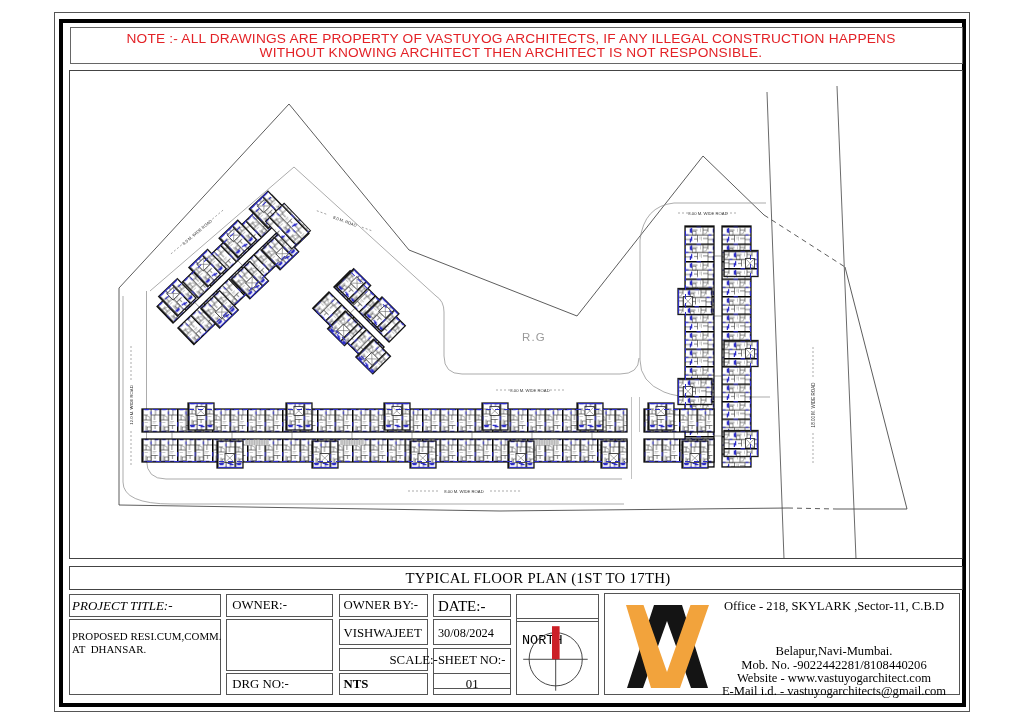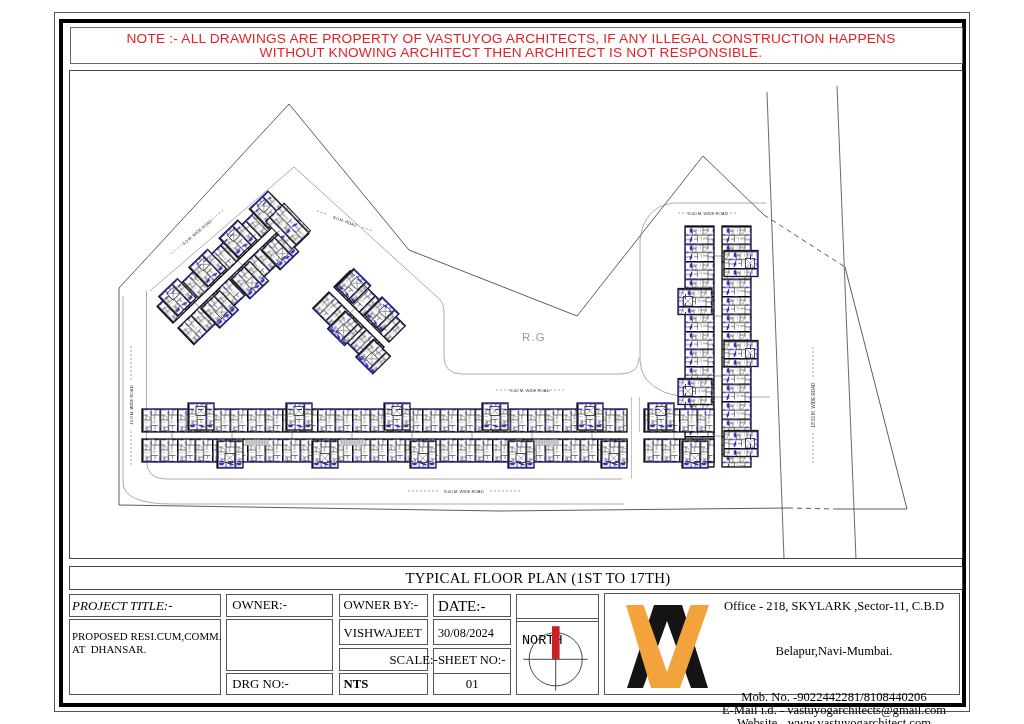--- a/index.html
+++ b/index.html
@@ -445,21 +445,21 @@
   </div>
 
 <div class="cell" style="left:432.9px;top:594.3px;width:78.60000000000002px;height:22.40000000000009px;">
     <span style="position:absolute;left:4px;top:3px;font-size:15px;">DATE:-</span>
   </div>
 
 <div class="cell" style="left:432.9px;top:619.4px;width:78.60000000000002px;height:26.100000000000023px;">
     <span style="position:absolute;left:4px;top:6px;font-size:12.3px;">30/08/2024</span>
   </div>
 
-<div class="cell" style="left:432.9px;top:647.7px;width:78.60000000000002px;height:26px;">
+<div class="cell" style="left:432.9px;top:647.7px;width:78.60000000000002px;height:41px;">
     <span style="position:absolute;left:4px;top:4px;font-size:12.5px;">SHEET NO:-</span>
   </div>
 
 <div class="cell" style="left:432.9px;top:673.4px;width:78.60000000000002px;height:21.5px;">
     <span style="position:absolute;left:0;width:100%;text-align:center;top:3px;font-size:12.8px;">01</span>
   </div>
 
 <div class="cell" style="left:515.8px;top:594.3px;width:83.60000000000002px;height:100.60000000000002px;"></div>
 
 <div class="abs" style="left:522px;top:597px;font-size:13.5px;font-family:Liberation Mono, monospace;margin-top:36px;">NORTH</div>
@@ -477,15 +477,15 @@
 <div class="cell" style="left:603.5px;top:593px;width:356.0px;height:101.89999999999998px;"></div>
 
 <svg class="abs" style="left:626px;top:605px;" width="83" height="83" viewBox="0 0 83 83">
 <polygon points="28,0 56,0 82,83 65,83 41,16 17,83 1,83" fill="#141414"></polygon>
 <polygon points="0,0 17.5,0 41,67 64.5,0 83,0 54,83 25,83" fill="#f2a33c"></polygon>
 </svg>
 
 <div class="abs" style="left:706px;top:600px;width:256px;text-align:center;font-family:'Liberation Serif',serif;white-space:nowrap;">
     <div style="font-size:12.6px;line-height:13.3px;">Office - 218, SKYLARK ,Sector-11, C.B.D</div>
     <div style="font-size:12.6px;line-height:13.3px;margin-top:32px;">Belapur,Navi-Mumbai.</div>
-    <div style="font-size:12.6px;line-height:13.3px;margin-top:32px;">Mob. No. -9022442281/8108440206</div>
+    <div style="font-size:12.6px;line-height:13.3px;">Mob. No. -9022442281/8108440206</div>
+    <div style="font-size:12.6px;line-height:13.3px;">Website - www.vastuyogarchitect.com</div>
     <div style="font-size:12.6px;line-height:13.3px;">E-Mail i.d. - vastuyogarchitects@gmail.com</div>
-    <div style="font-size:12.6px;line-height:13.3px;">Website - www.vastuyogarchitect.com</div>
   </div>
 </body></html>

